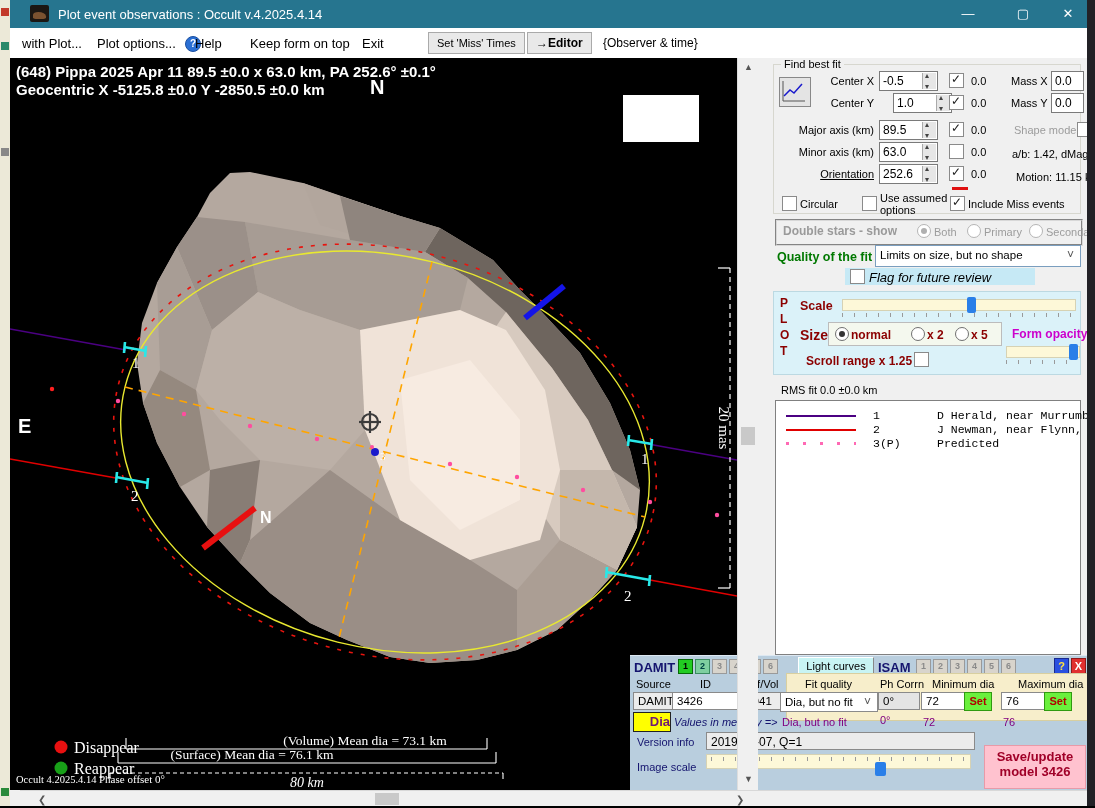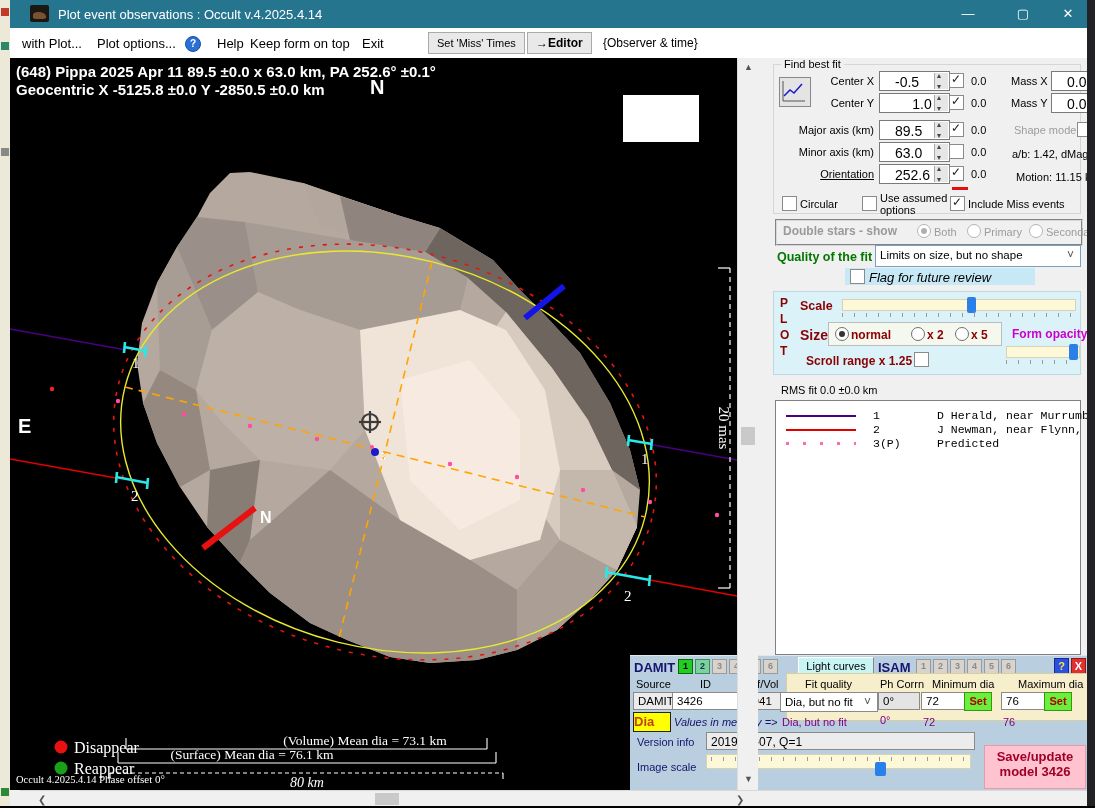--- a/index.html
+++ b/index.html
@@ -21,22 +21,22 @@
     font-size:10px;font-weight:bold;text-align:center;line-height:14px;border:1px solid #1a4fa0;}
   .tool-btn{top:4px;height:20px;background:#e9e9e9;border:1px solid #aaa;font-size:11px;
     text-align:center;line-height:20px;padding:0 8px;color:#000;}
   
   #rpanel{left:747px;top:58px;width:330px;height:597px;background:#f0f0f0;overflow:hidden;}
   .grp{position:absolute;border:1px solid #d7d7cf;}
   .grp-title{position:absolute;top:-7px;left:7px;background:#f0f0f0;padding:0 3px;color:#000;}
   .lbl{position:absolute;color:#000;white-space:nowrap;}
   .lbl-r{text-align:right;}
   .gray{color:#9c9c9c;}
-  .field{position:absolute;background:#fff;border:1px solid #7a7a7a;font-size:14px;
-    padding:2px 0 0 15px;color:#000;white-space:nowrap;overflow:hidden;}
+  .field{position:absolute;background:#fff;border:1px solid #7a7a7a;font-size:12px;
+    padding:2px 0 0 3px;color:#000;white-space:nowrap;overflow:hidden;}
   .spin{position:absolute;top:1px;right:1px;width:13px;height:calc(100% - 2px);background:#e6e6e6;border-left:1px solid #aaa;}
   .spin::before{content:"▴";position:absolute;top:-2px;left:2px;font-size:8px;color:#444;}
   .spin::after{content:"▾";position:absolute;bottom:-2px;left:2px;font-size:8px;color:#444;}
   .cb{position:absolute;width:13px;height:13px;background:#fff;border:1px solid #8a8a8a;}
   .cb.on::after{content:"✓";position:absolute;left:1px;top:-2px;font-size:12px;color:#222;}
   .radio{position:absolute;width:12px;height:12px;border-radius:50%;background:#fff;border:1px solid #707070;}
   .radio.sel::after{content:"";position:absolute;left:3px;top:3px;width:6px;height:6px;border-radius:50%;background:#333;}
   .radio.dis{border-color:#b5b5b5;}
   .radio.dis.sel::after{background:#b0b0b0;}
   .ddl{position:absolute;background:#fff;border:1px solid #7a9ebf;color:#000;font-size:11.5px;padding:3px 0 0 4px;}
@@ -92,21 +92,21 @@
     <div class="abs" id="title-text">Plot event observations : Occult v.4.2025.4.14</div>
     <div class="abs caption-btn" style="left:935px;">—</div>
     <div class="abs caption-btn" style="left:990px;">▢</div>
     <div class="abs caption-btn" style="left:1035px;">✕</div>
   </div>
 
   <div class="abs" id="menubar">
     <div class="abs menu-item" style="left:12px;">with Plot...</div>
     <div class="abs menu-item" style="left:87px;">Plot options...</div>
     <div class="abs" id="help-icon">?</div>
-    <div class="abs menu-item" style="left:207px;">Help</div>
+    <div class="abs menu-item" style="left:185px;">Help</div>
     <div class="abs menu-item" style="left:240px;">Keep form on top</div>
     <div class="abs menu-item" style="left:352px;">Exit</div>
     <div class="abs tool-btn" style="left:418px;">Set 'Miss' Times</div>
     <div class="abs tool-btn" style="left:517px;font-weight:bold;font-size:12px;">→Editor</div>
     <div class="abs menu-item" style="left:593px;font-size:12px;">{Observer &amp; time}</div>
   </div>
 
   <svg class="abs" style="left:0;top:58px;" width="727" height="732" viewBox="10 58 727 732">
     <rect x="10" y="58" width="727" height="732" fill="#000"></rect>
 
@@ -254,21 +254,21 @@
           </svg>
       </div>
       <div class="lbl lbl-r" style="left:40px;top:10px;width:60px;">Center X</div>
       <div class="field" style="left:105px;top:6px;width:54px;height:16px;"><span>-0.5</span><span class="spin"></span></div>
       <div class="cb on" style="left:175px;top:8px;"></div>
       <div class="lbl" style="left:197px;top:10px;">0.0</div>
       <div class="lbl" style="left:237px;top:10px;">Mass X</div>
       <div class="field" style="left:277px;top:6px;width:28px;height:16px;"><span>0.0</span></div>
 
       <div class="lbl lbl-r" style="left:40px;top:32px;width:60px;">Center Y</div>
-      <div class="field" style="left:105px;top:28px;width:54px;height:16px;text-align:center;"><span>1.0</span><span class="spin"></span></div>
+      <div class="field" style="left:119px;top:28px;width:54px;height:16px;"><span>1.0</span><span class="spin"></span></div>
       <div class="cb on" style="left:175px;top:30px;"></div>
       <div class="lbl" style="left:197px;top:32px;">0.0</div>
       <div class="lbl" style="left:237px;top:32px;">Mass Y</div>
       <div class="field" style="left:277px;top:28px;width:28px;height:16px;"><span>0.0</span></div>
 
       <div class="lbl lbl-r" style="left:20px;top:59px;width:80px;">Major axis (km)</div>
       <div class="field" style="left:105px;top:55px;width:54px;height:16px;"><span>89.5</span><span class="spin"></span></div>
       <div class="cb on" style="left:175px;top:57px;"></div>
       <div class="lbl" style="left:197px;top:59px;">0.0</div>
       <div class="lbl gray" style="left:240px;top:59px;">Shape model</div>
@@ -395,22 +395,22 @@
     <div class="sunk" style="left:3px;top:36px;width:37px;height:14px;background:#ececec;">DAMIT</div>
     <div class="sunk" style="left:42px;top:36px;width:62px;height:14px;">3426</div>
     <div class="sunk" style="left:108px;top:36px;width:38px;height:14px;background:#ececec;">1.041</div>
     <div class="ddl" style="left:150px;top:36px;width:92px;height:15px;border-color:#8a8a8a;"><span>Dia, but no fit</span></div>
     <div class="sunk" style="left:248px;top:36px;width:36px;height:14px;background:#e4e4e4;">0°</div>
     <div class="sunk" style="left:291px;top:36px;width:38px;height:14px;">72</div>
     <div class="setbtn" style="left:334px;top:36px;">Set</div>
     <div class="sunk" style="left:371px;top:36px;width:38px;height:14px;">76</div>
     <div class="setbtn" style="left:414px;top:36px;">Set</div>
 
-    <div class="abs" style="left:3px;top:56px;width:36px;height:18px;background:#ffff00;border:1px solid #222;color:#c2410c;
-      font-weight:bold;font-size:13px;text-align:left;line-height:18px;">Dia</div>
+    <div class="abs" style="left:3px;top:56px;width:36px;height:18px;background:#ffff00;border:1px solid #222;color:#701a75;
+      font-weight:bold;font-size:13px;text-align:right;line-height:18px;">Dia</div>
     <div class="lbl" style="left:44px;top:60px;font-style:italic;color:#14146e;">Values in memory =&gt;</div>
     <div class="lbl purple" style="left:152px;top:60px;">Dia, but no fit</div>
     <div class="lbl purple" style="left:250px;top:58px;">0°</div>
     <div class="lbl purple" style="left:293px;top:60px;">72</div>
     <div class="lbl purple" style="left:373px;top:60px;">76</div>
 
     <div class="lbl" style="left:7px;top:80px;color:#14146e;">Version info</div>
     <div class="sunk" style="left:76px;top:76px;width:263px;height:14px;background:#ececec;font-size:12px;">2019-05-07, Q=1</div>
     <div class="lbl" style="left:7px;top:105px;color:#14146e;">Image scale</div>
     <div class="slider-track" style="left:76px;top:98px;width:263px;height:13px;">

